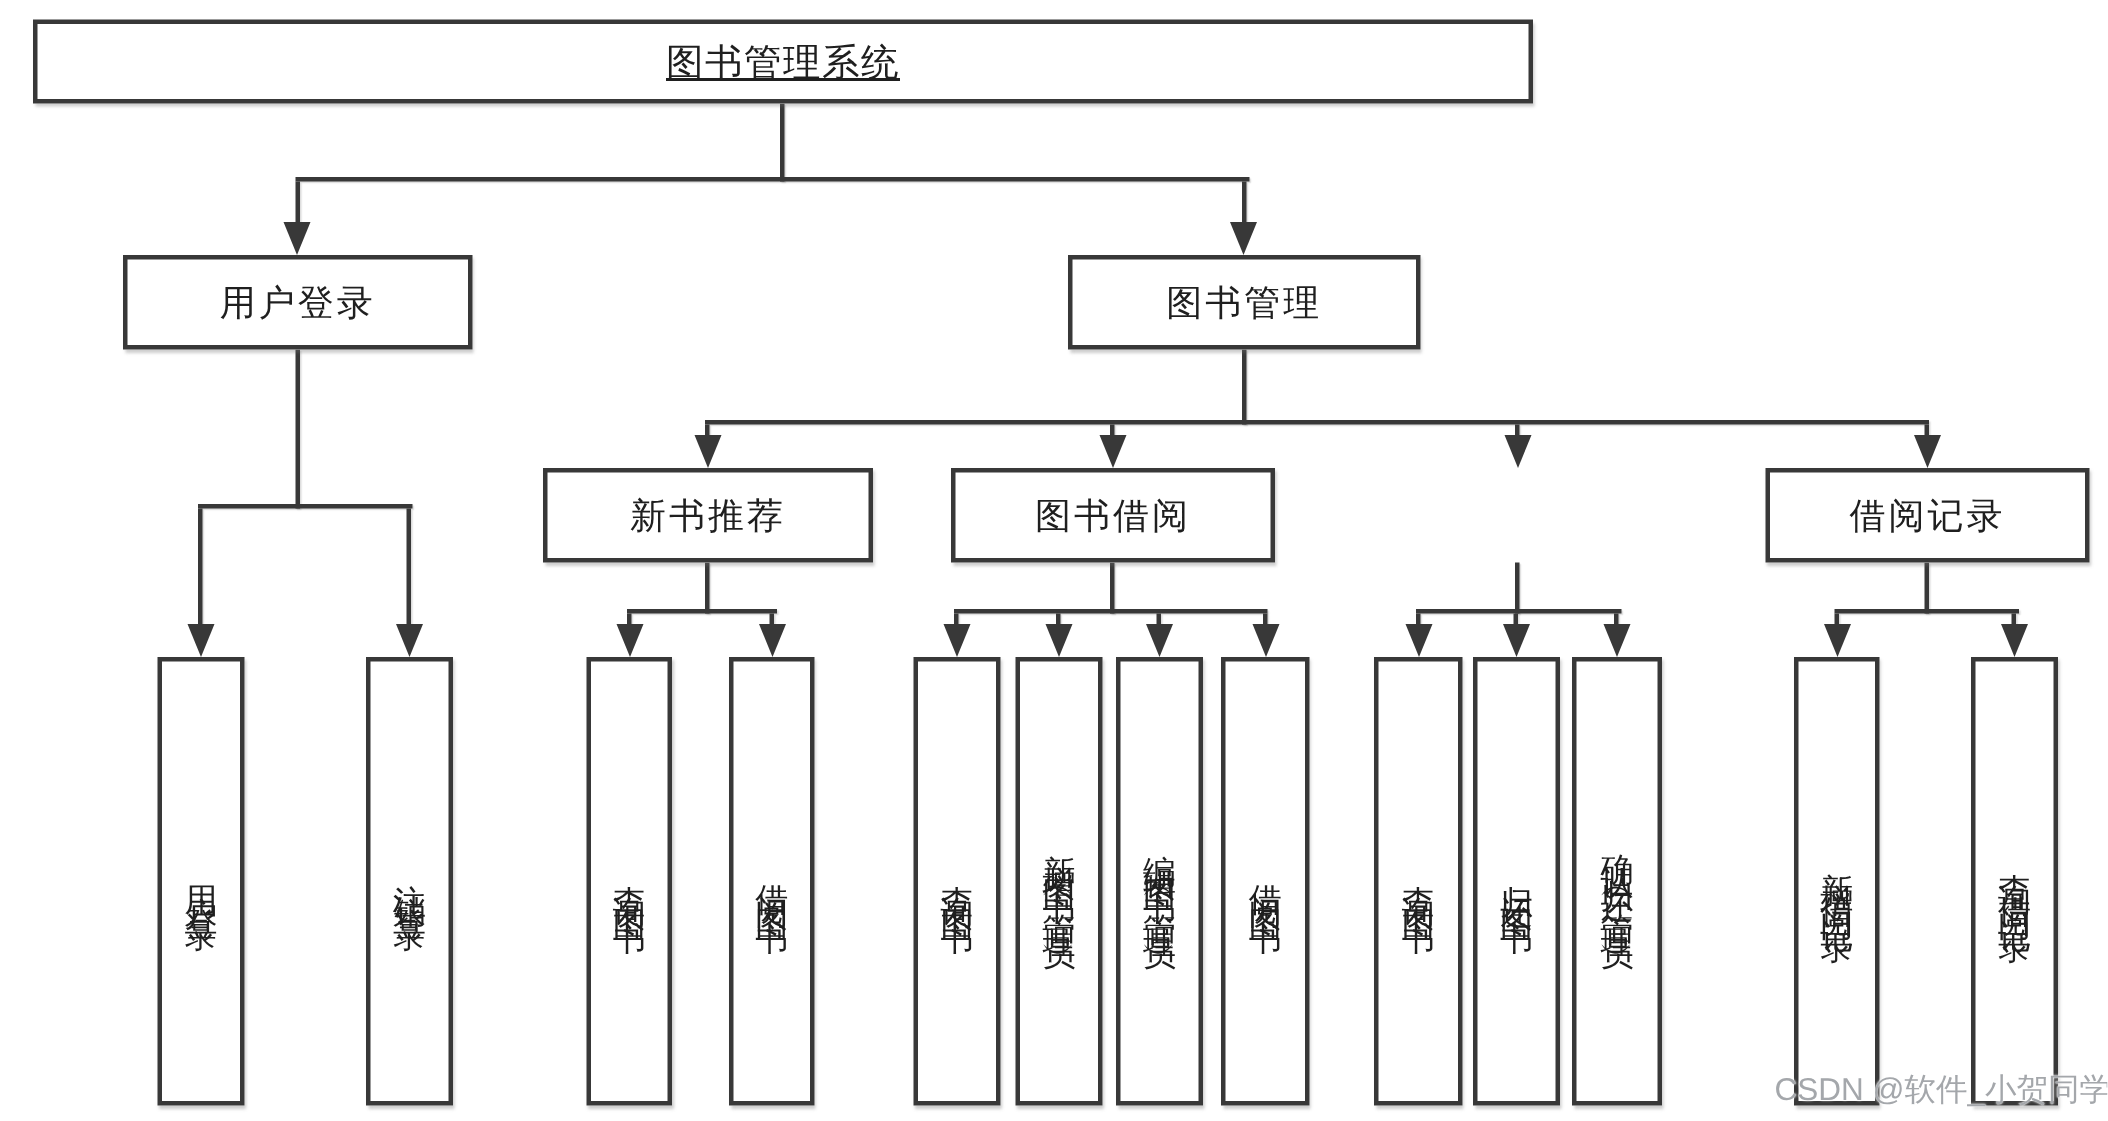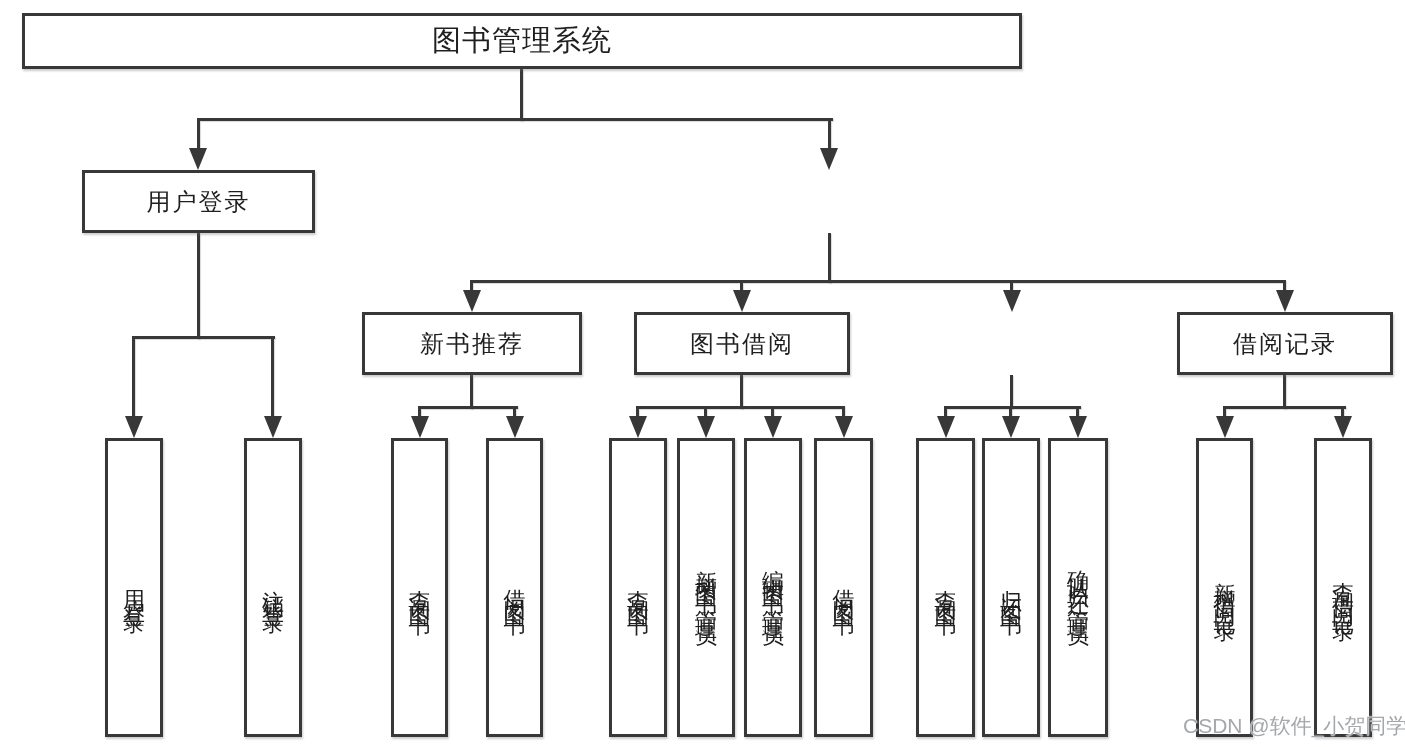--- a/index.html
+++ b/index.html
@@ -6,21 +6,21 @@
   .stage{
     position:relative;width:1405px;height:747px;background:#ffffff;
     font-family:"Liberation Sans","DejaVu Sans",sans-serif;overflow:hidden;
   }
   .box{
     position:absolute;box-sizing:border-box;background:#fff;
     border:3px solid #383838;display:flex;align-items:center;justify-content:center;
     color:#1f1f1f;box-shadow:1px 2px 2px rgba(110,110,110,.35);
   }
   .hbox .lbl{font-size:24px;letter-spacing:2px;white-space:nowrap;}
-  .root .lbl{font-size:29px;letter-spacing:1px;}
+  .root .lbl{font-size:25px;letter-spacing:1px;text-decoration:underline;}
   .vbox .lbl{
     writing-mode:vertical-rl;text-orientation:mixed;
     font-size:22px;letter-spacing:8px;line-height:1;white-space:nowrap;
   }
   .hline,.vline{position:absolute;background:#383838;box-shadow:1px 1px 1px rgba(0,0,0,.15);}
   .hline{height:3px;}
   .vline{width:3px;}
   .tri{
     position:absolute;width:0;height:0;
     border-left:9px solid transparent;border-right:9px solid transparent;
@@ -95,20 +95,23 @@
   <div class="vline" style="left:1341px;top:409px;height:9px"></div>
   <div class="tri" style="left:1334px;top:416px"></div>
 
   <div class="box hbox root" style="left:22px;top:13px;width:1000px;height:56px">
     <span class="lbl">图书管理系统</span>
   </div>
 
   <div class="box hbox" style="left:82px;top:170px;width:233px;height:63px">
     <span class="lbl">用户登录</span>
   </div>
+  <div class="box hbox" style="left:712px;top:170px;width:235px;height:63px">
+    <span class="lbl">图书管理</span>
+  </div>
 
   <div class="box hbox" style="left:634px;top:312px;width:216px;height:63px">
     <span class="lbl">图书借阅</span>
   </div>
   <div class="box hbox" style="left:362px;top:312px;width:220px;height:63px">
     <span class="lbl">新书推荐</span>
   </div>
   <div class="box hbox" style="left:1177px;top:312px;width:216px;height:63px">
     <span class="lbl">借阅记录</span>
   </div>

